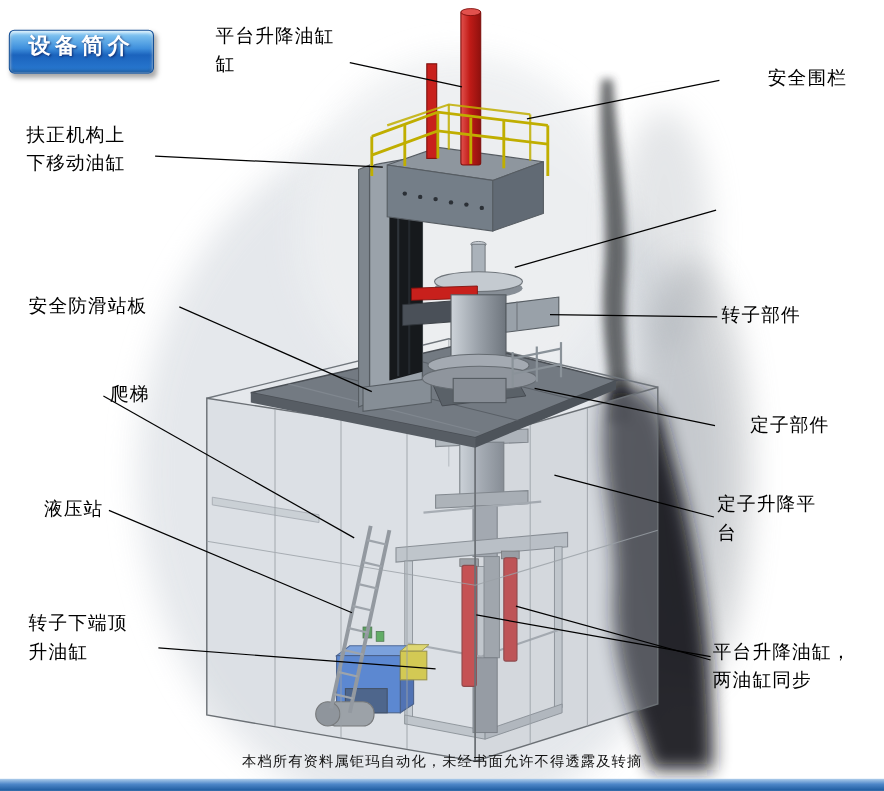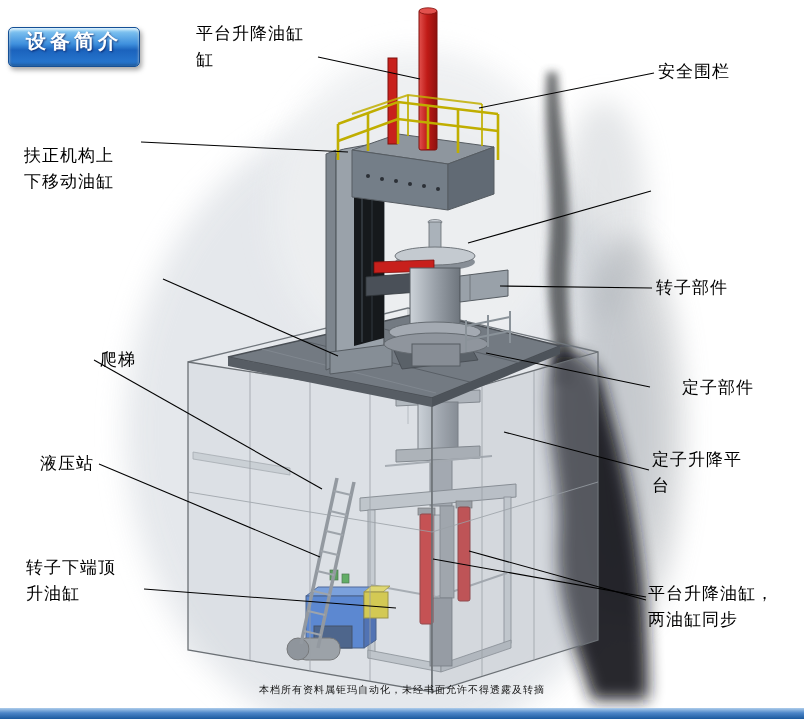--- a/index.html
+++ b/index.html
@@ -18,21 +18,21 @@
     border-radius:5px;
     background:linear-gradient(180deg,#8fd0f5 0%,#3f90dd 42%,#1b63bd 58%,#2a7bd2 100%);
     border:1px solid #155096;
     box-shadow:2px 3px 5px rgba(0,0,0,.35), inset 0 2px 3px rgba(255,255,255,.75), inset 0 -2px 3px rgba(0,0,0,.25);
     display:flex;align-items:flex-start;justify-content:center;
     color:#ffffff;font-size:20px;font-weight:bold;letter-spacing:4px;
     text-shadow:1px 1px 2px rgba(0,0,60,.6);
   }
   .footer-notice{
     position:absolute;left:0;right:0;top:683px;text-align:center;
-    font-size:10px;color:#111;letter-spacing:1px;
+    font-size:13px;color:#111;letter-spacing:1px;
   }
   .bottom-bar{
     position:absolute;left:0;right:0;bottom:0;height:11px;
     background:linear-gradient(180deg,#aecdeb 0%,#4d86c8 45%,#1c5a9e 100%);
   }
 </style>
 </head>
 <body>
 
 <div class="page">
@@ -242,23 +242,24 @@
       <line x1="646" y1="600" x2="469" y2="551"></line>
     </g>
   </svg>
 
   <div class="badge">
     <span>设备简介</span>
   </div>
 
   <div class="callout" style="left:196px;top:20px;width:160px;">平台升降油缸
 缸</div>
-  <div class="callout" style="left:658px;top:58px;">安全围栏</div>
-  <div class="callout" style="left:24px;top:110px;width:120px;margin-top:32px;">扶正机构上
+  <div class="callout" style="left:698px;top:58px;">安全围栏</div>
+  <div class="callout" style="left:24px;top:110px;width:120px;">扶正机构上
 下移动油缸</div>
+  <div class="callout" style="left:26px;top:266px;">安全防滑站板</div>
   <div class="callout" style="left:656px;top:274px;">转子部件</div>
   <div class="callout" style="left:52px;top:346px;margin-left:48px;">爬梯</div>
   <div class="callout" style="left:654px;top:374px;margin-left:28px;">定子部件</div>
   <div class="callout" style="left:40px;top:450px;">液压站</div>
   <div class="callout" style="left:652px;top:446px;width:120px;">定子升降平
 台</div>
   <div class="callout" style="left:26px;top:554px;width:120px;">转子下端顶
 升油缸</div>
   <div class="callout" style="left:648px;top:580px;width:145px;">平台升降油缸，
 两油缸同步</div>

